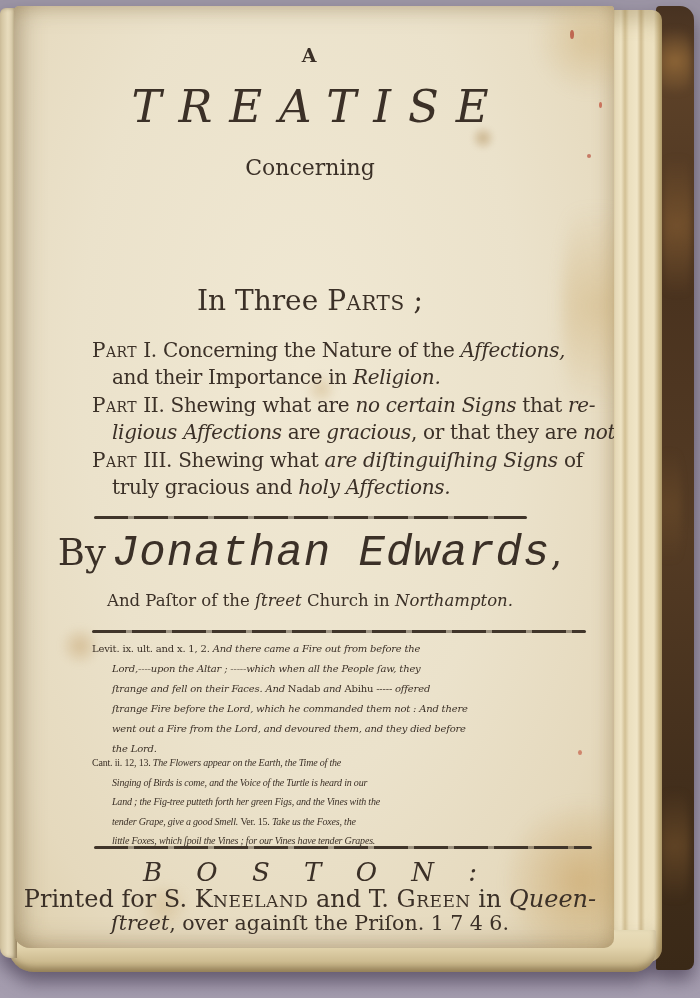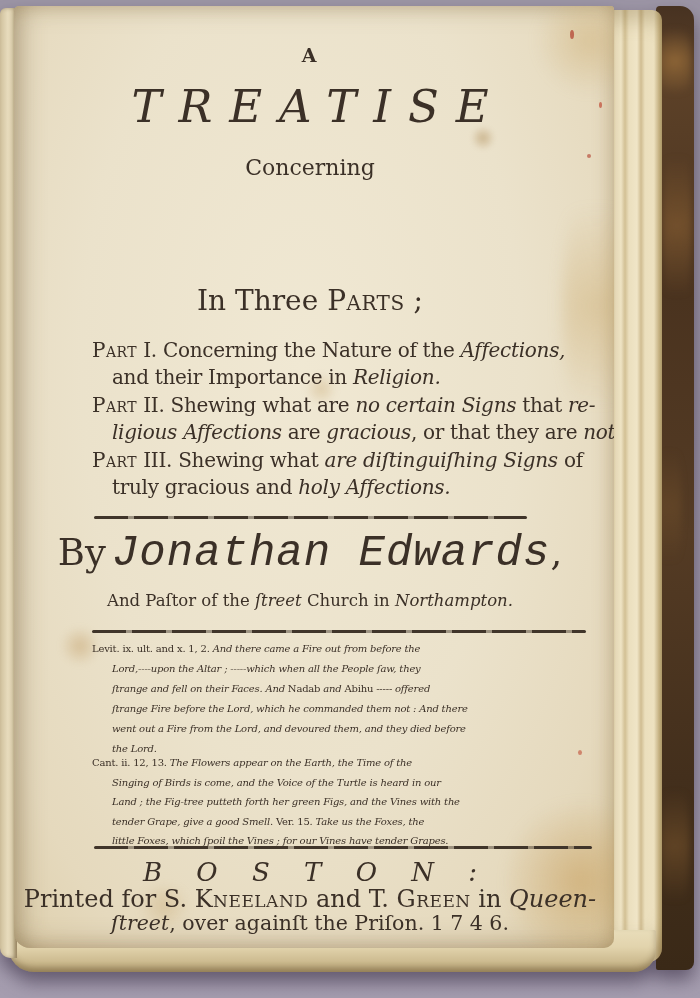--- a/index.html
+++ b/index.html
@@ -65,21 +65,21 @@
 
   .byline{top:522px;height:58px;display:flex;justify-content:center;align-items:baseline;}
   .byline .by{font-size:37px;}
   .byline .name{font-size:44px;font-style:italic;letter-spacing:1px;padding-left:6px;font-family:Liberation Mono, monospace;}
   .byline .comma{font-size:37px;}
   .byline .degree{font-size:26px;letter-spacing:4px;padding-left:6px;}
   .pastor{top:585px;font-size:16.5px;}
 
   .epigraph{font-size:10px;line-height:20px;letter-spacing:-.2px;}
   .levit{top:633px;}
-  .cant{top:747px;line-height:19.5px;}
+  .cant{top:747px;line-height:19.5px;font-family:Liberation Serif, serif;}
 
   .boston{top:851px;font-size:26px;font-style:italic;letter-spacing:13px;text-indent:13px;}
   .imprint1{top:879px;font-size:24px;}
   .imprint2{top:905px;font-size:20.5px;}
 </style>
 </head>
 <body>
 
 <div class="book">
 

